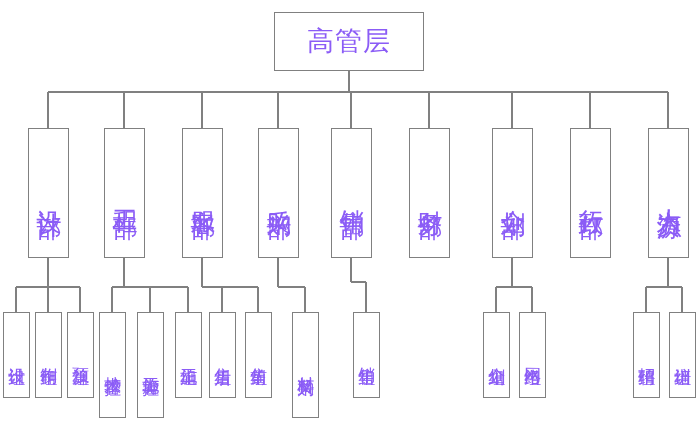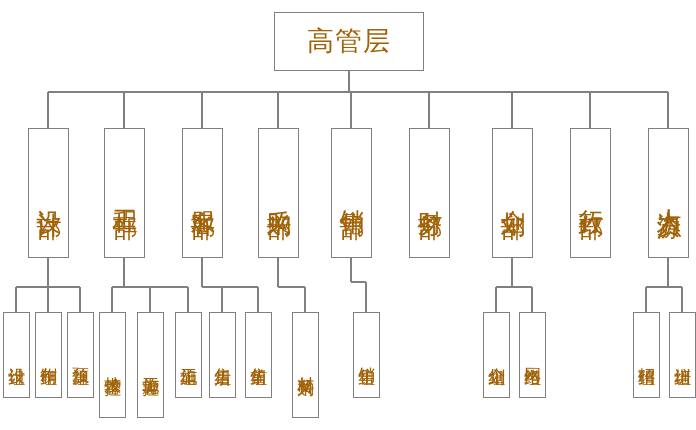--- a/index.html
+++ b/index.html
@@ -23,21 +23,21 @@
     height: 430px;
   }
   .node {
     position: absolute;
     box-sizing: border-box;
     border: 1px solid #808080;
     background: #ffffff;
     display: flex;
     align-items: center;
     justify-content: center;
-    color: #a16207;
+    color: #8b5cf6;
     line-height: 1.04;
     text-align: center;
     z-index: 2;
   }
   .node .lbl {
     display: block;
   }
   
   .lvl0 {
     font-size: 27px;

